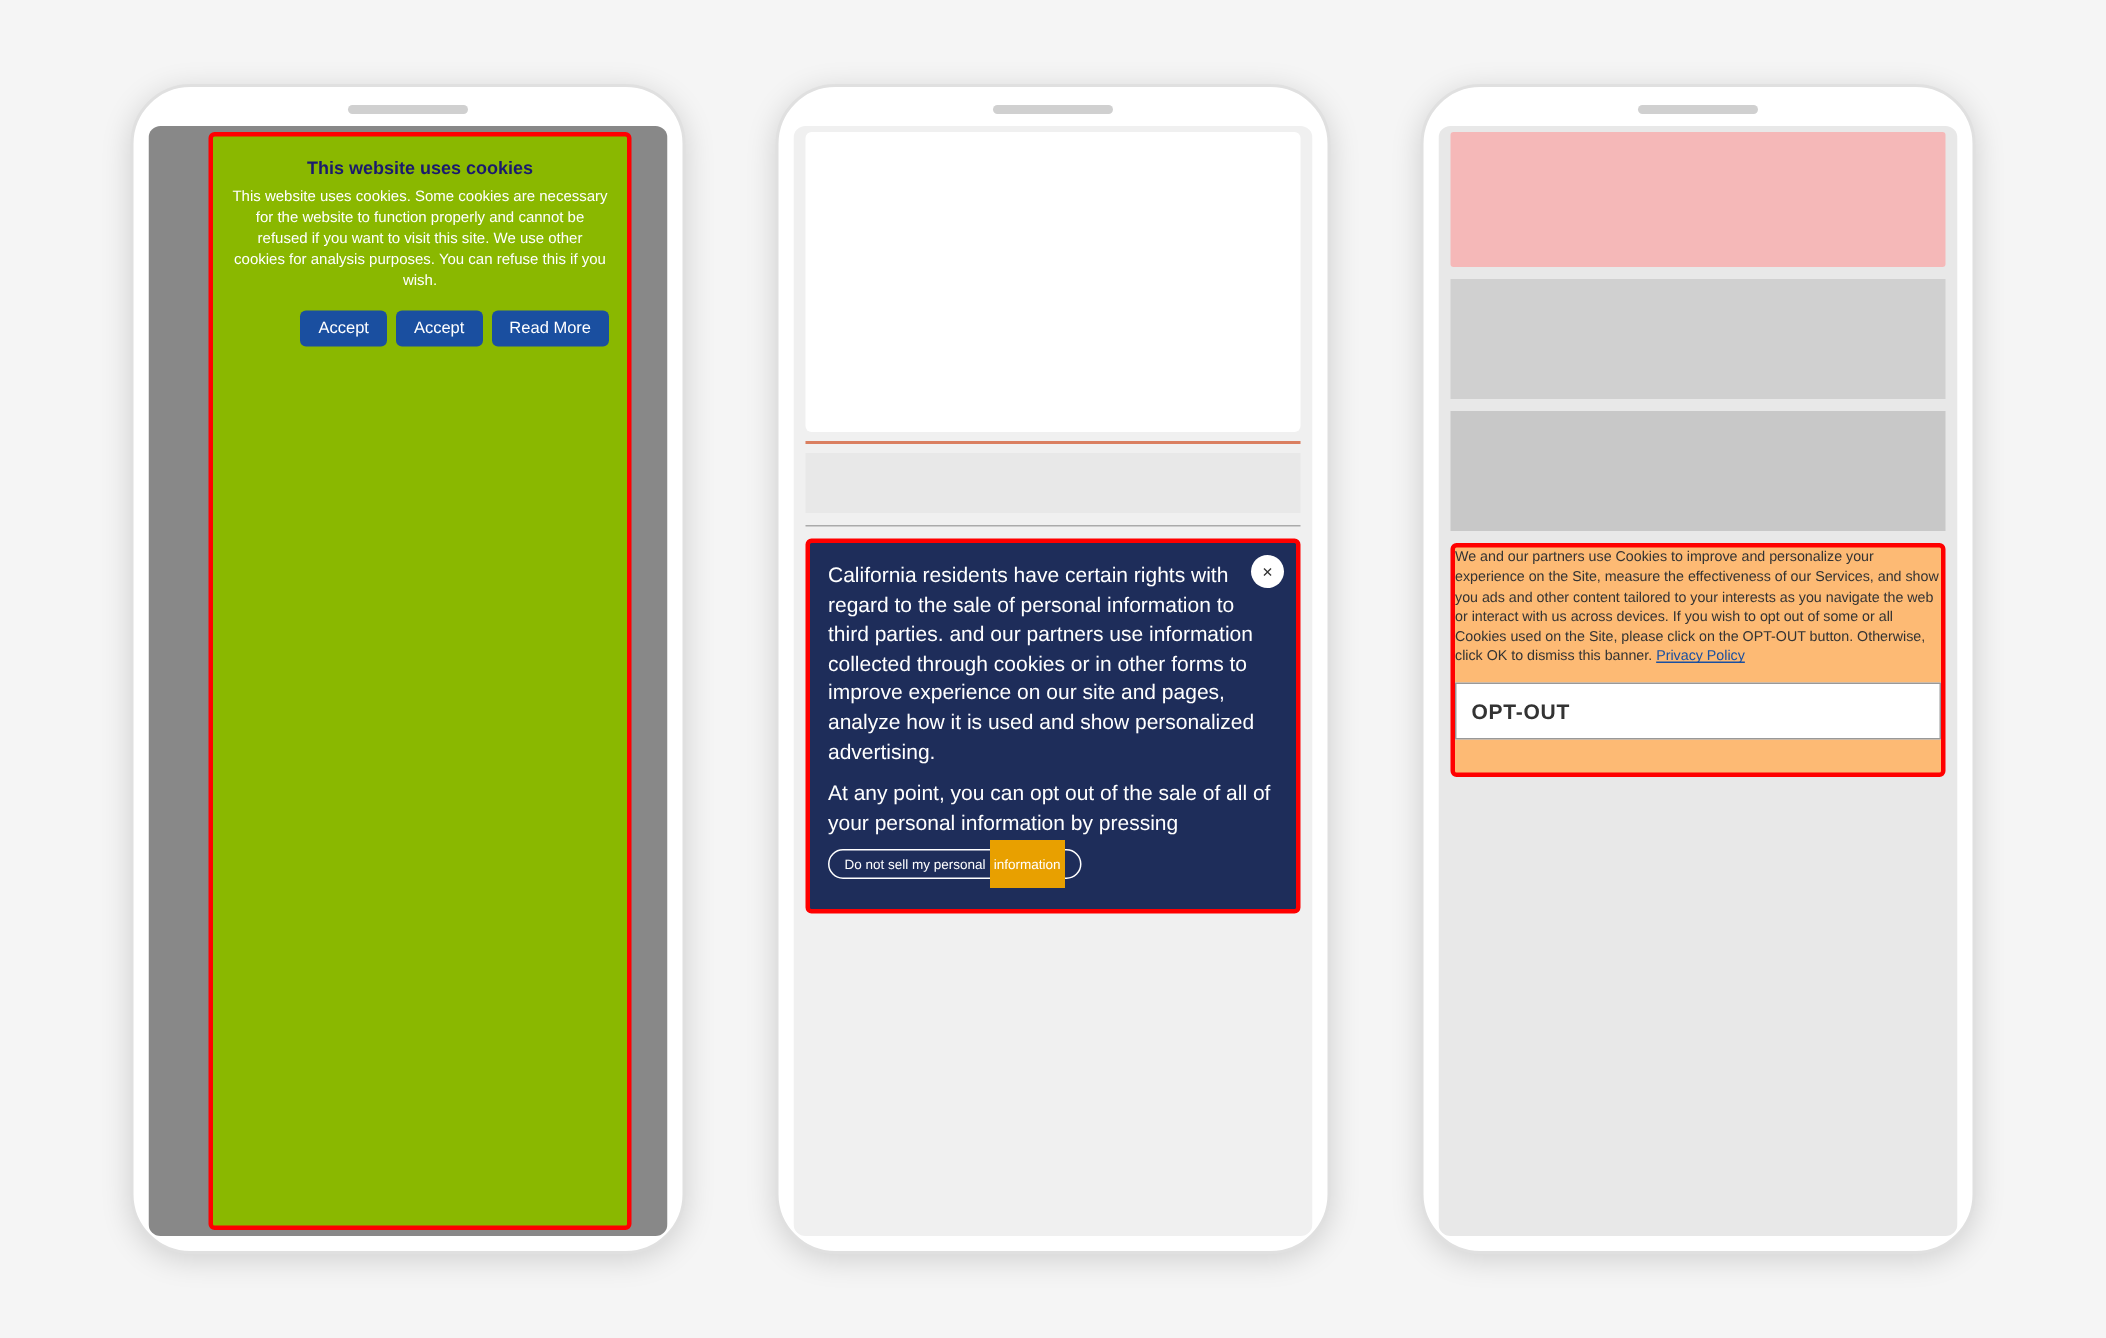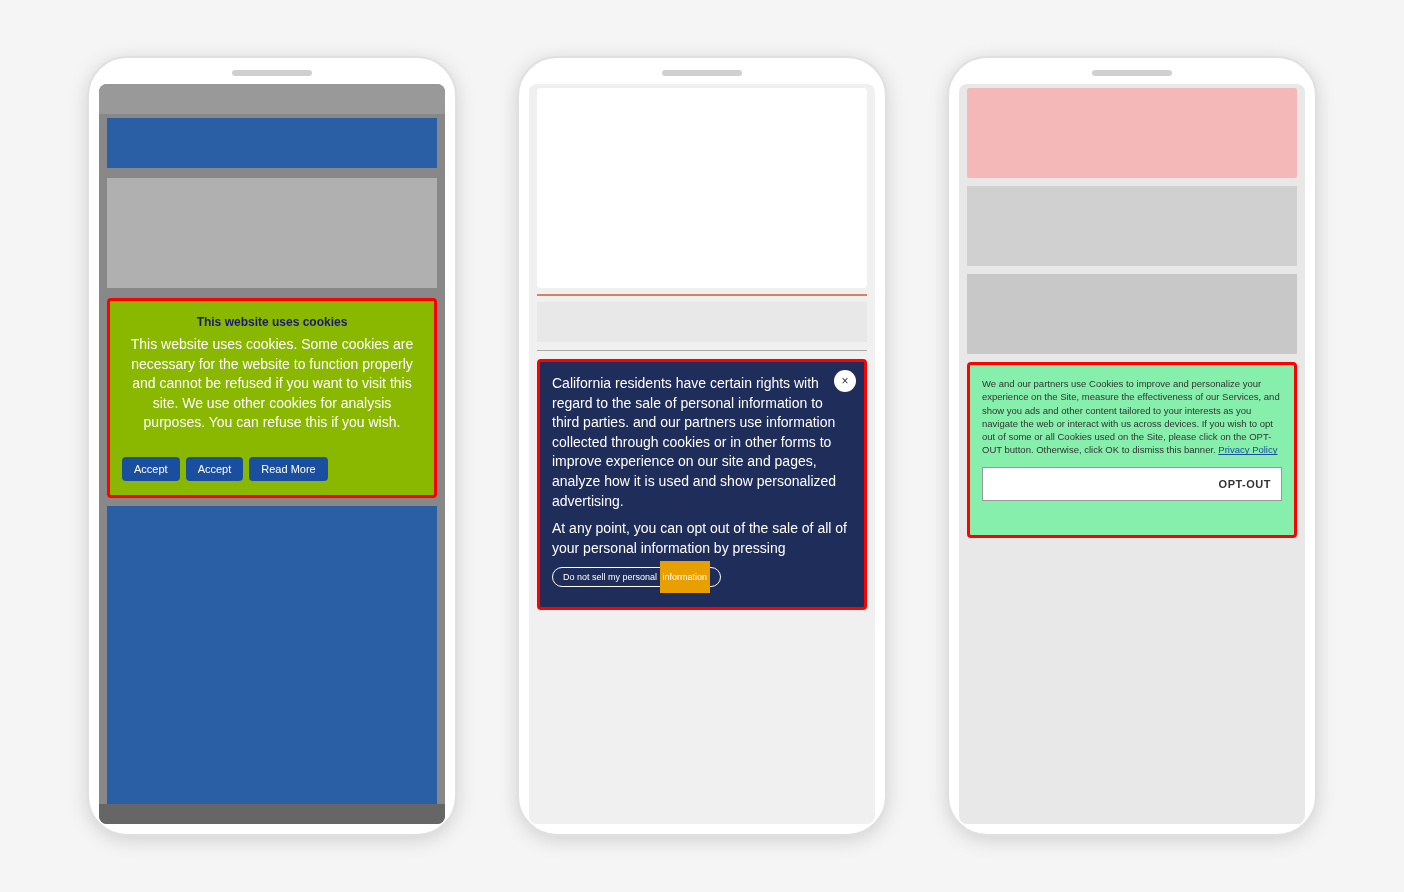--- a/index.html
+++ b/index.html
@@ -44,21 +44,21 @@
       overflow: hidden;
       position: relative;
       background: #e8e8e8;
       margin: 0 10px 10px 10px;
       border-radius: 8px;
     }
 
     
     .phone1-content {
       display: flex;
-      flex-direction: column;
+      flex-direction: row;
       height: 100%;
       background: #888;
     }
 
     .p1-gray-bar {
       height: 30px;
       background: #999;
     }
 
     .p1-blue-bar {
@@ -83,30 +83,30 @@
     }
 
     .p1-cookie-title {
       font-size: 12px;
       font-weight: bold;
       color: #1a1a6e;
       margin-bottom: 6px;
     }
 
     .p1-cookie-text {
-      font-size: 14px;
+      font-size: 10px;
       color: #fff;
       line-height: 1.4;
-      margin-bottom: 24px;
+      margin-bottom: 12px;
     }
 
     .p1-cookie-buttons {
       display: flex;
       gap: 6px;
-      justify-content: flex-start;
+      justify-content: flex-end;
     }
 
     .p1-btn {
       background: #1a4fa0;
       color: #fff;
       border: none;
       border-radius: 4px;
       padding: 6px 12px;
       font-size: 11px;
       cursor: pointer;
@@ -238,51 +238,50 @@
     }
 
     .p3-gray-block2 {
       height: 80px;
       background: #c8c8c8;
       margin: 4px 8px;
     }
 
     .p3-cookie-banner {
       margin: 4px 8px;
-      background: #86efac;
+      background: #fdba74;
       border: 3px solid #ff0000;
       border-radius: 4px;
-      padding: 12px;
     }
 
     .p3-cookie-text {
       font-size: 9.5px;
       color: #333;
       line-height: 1.4;
       margin-bottom: 10px;
     }
 
     .p3-cookie-text a {
       color: #1a4fa0;
       text-decoration: underline;
     }
 
     .p3-opt-out-btn {
       width: 100%;
       padding: 10px;
       border: 1.5px solid #999;
       background: #fff;
-      font-size: 11px;
+      font-size: 14px;
       font-weight: bold;
       color: #333;
       letter-spacing: 0.5px;
       cursor: pointer;
       margin-bottom: 22px;
       display: block;
-      text-align: right;
+      text-align: left;
     }
 
     .p3-ok-btn {
       width: 100%;
       padding: 10px;
       border: none;
       background: #1a1a1a;
       font-size: 11px;
       font-weight: bold;
       color: #fff;

